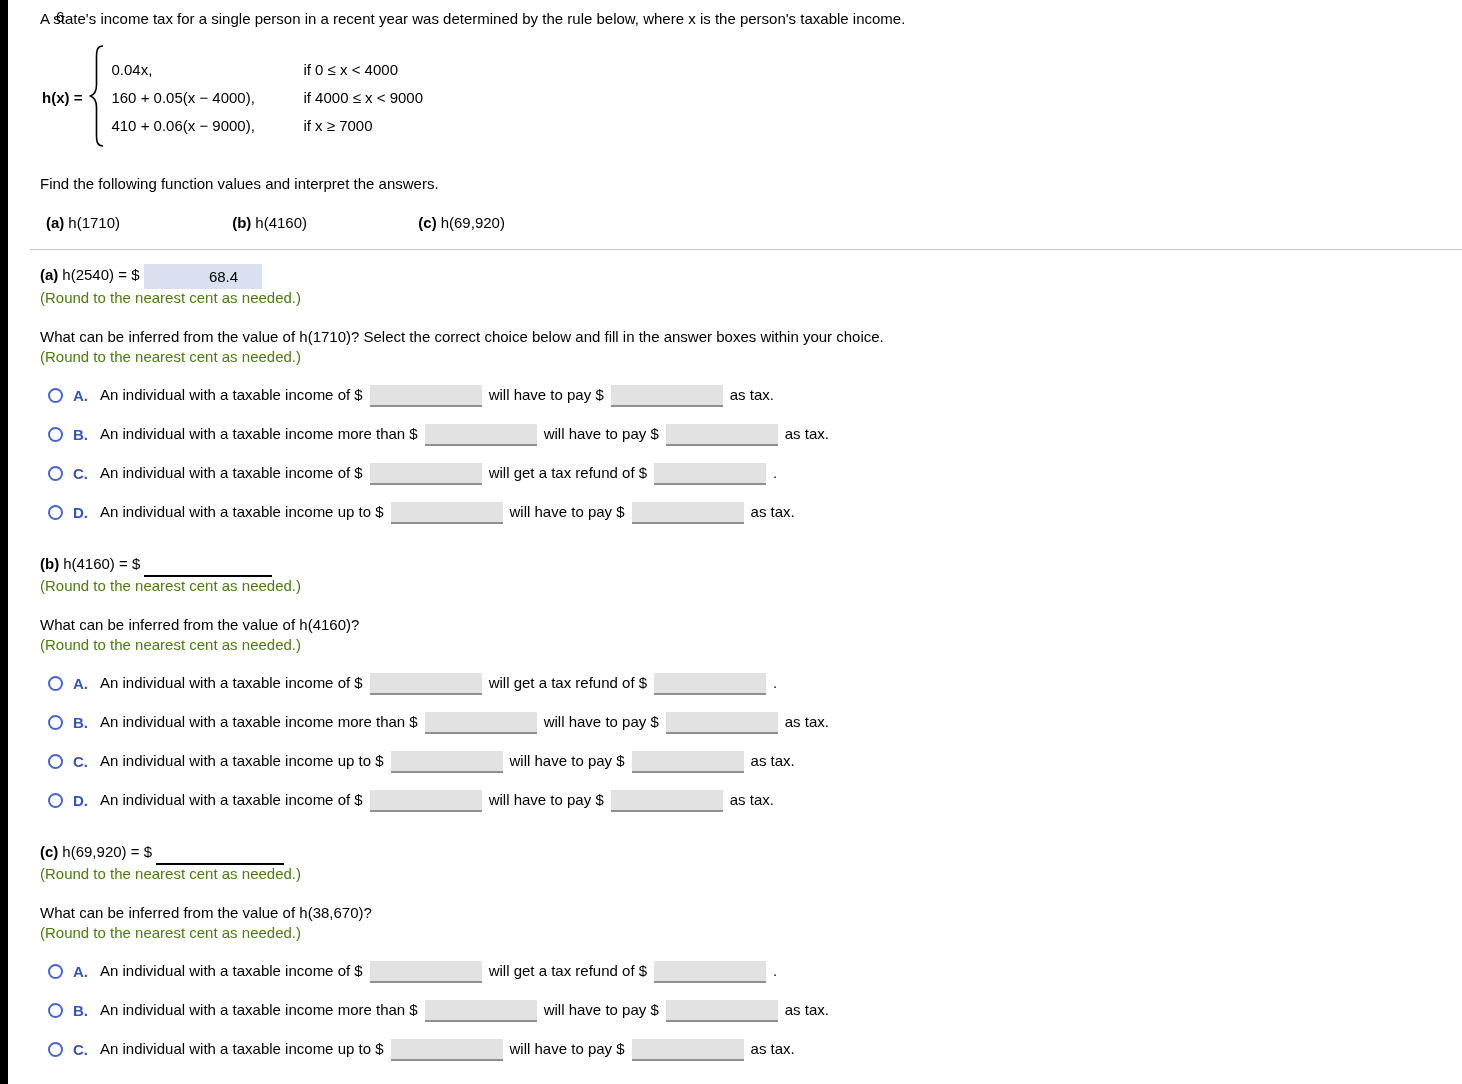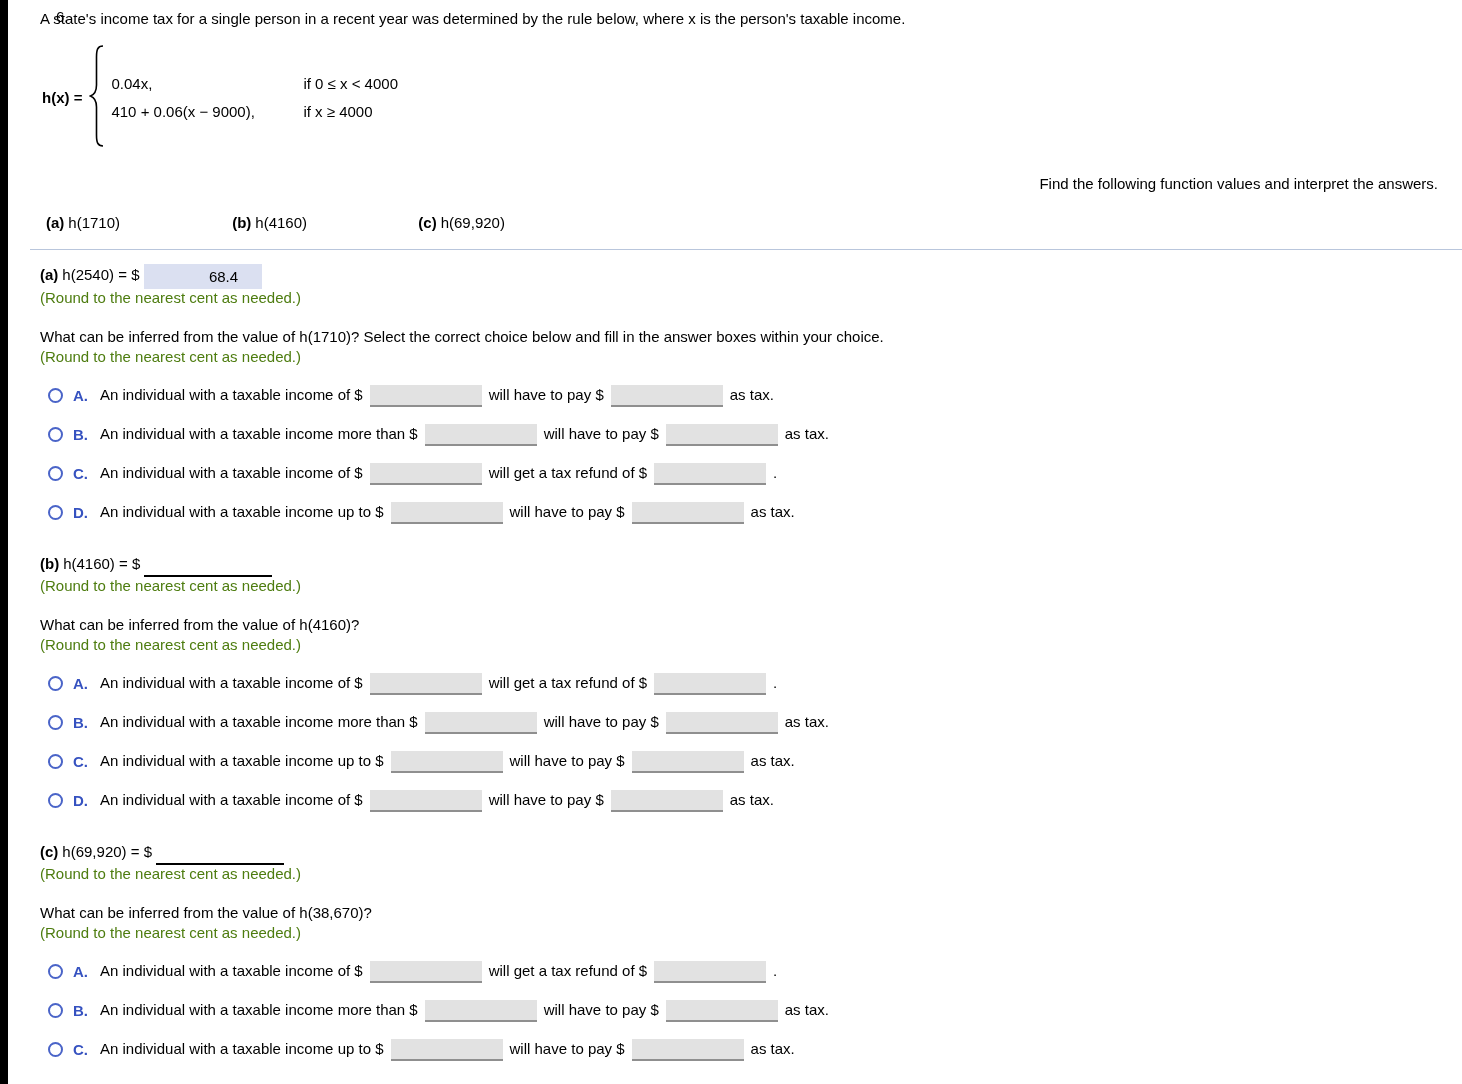--- a/index.html
+++ b/index.html
@@ -18,21 +18,21 @@
   .statement-row .problem-number { top: 8px; }
   .statement { line-height: 22px; }
 
   .piecewise { display: flex; align-items: center; margin: 14px 0 0 2px; }
   .pw-lhs { margin-right: 7px; font-weight: bold; }
   .pw-brace { flex: none; margin-right: 6px; }
   .pw-rows { display: block; }
   .pw-row { display: flex; height: 28px; align-items: center; }
   .pw-expr { width: 192px; }
 
-  .find-text { margin: 24px 0 0 0; text-align: right; }
+  .find-text { margin: 24px 0 0 0; }
   .parts-row { margin: 22px 0 0 6px; }
   .part-item { display: inline-block; width: 182px; }
   .part-item b { margin-right: 4px; }
 
   .divider { border: none; border-top: 1px solid #b9c6dc; margin: 18px 0 0 30px; }
 
   .section { margin-top: 26px; }
   .section.first { margin-top: 12px; }
   .eq-row { line-height: 26px; }
   .eq-row b { margin-right: 4px; }
@@ -77,22 +77,26 @@
         <svg width="16" height="104" viewBox="0 0 16 104">
           <path d="M 14 2 C 8.5 2 7.5 6 7.5 13 L 7.5 41 C 7.5 48 5.5 50.5 1.5 52 C 5.5 53.5 7.5 56 7.5 63 L 7.5 91 C 7.5 98 8.5 102 14 102" fill="none" stroke="#000" stroke-width="1.6"></path>
         </svg>
       </span>
       <div class="pw-rows">
         <div class="pw-row">
           <span class="pw-expr">0.04x,</span>
           <span class="pw-cond">if 0 ≤ x &lt; 4000</span>
         </div>
         <div class="pw-row">
+          <span class="pw-expr">160 + 0.05(x − 4000),</span>
+          <span class="pw-cond">if 4000 ≤ x &lt; 9000</span>
+        </div>
+        <div class="pw-row">
           <span class="pw-expr">410 + 0.06(x − 9000),</span>
-          <span class="pw-cond">if x ≥ 4000</span>
+          <span class="pw-cond">if x ≥ 7000</span>
         </div>
       </div>
     </div>
 
     <p class="find-text">Find the following function values and interpret the answers.</p>
 
     <div class="parts-row">
       <span class="part-item"><b>(a)</b><span>h(1710)</span></span>
       <span class="part-item"><b>(b)</b><span>h(4160)</span></span>
       <span class="part-item"><b>(c)</b><span>h(69,920)</span></span>

